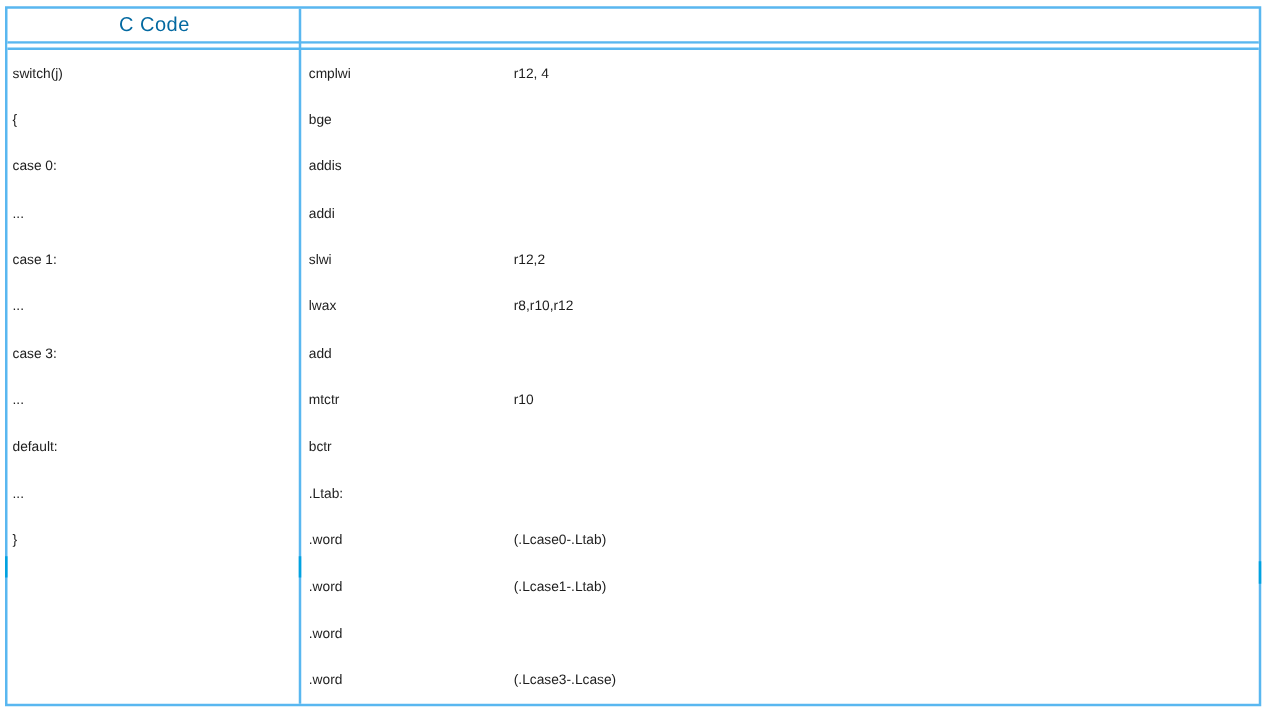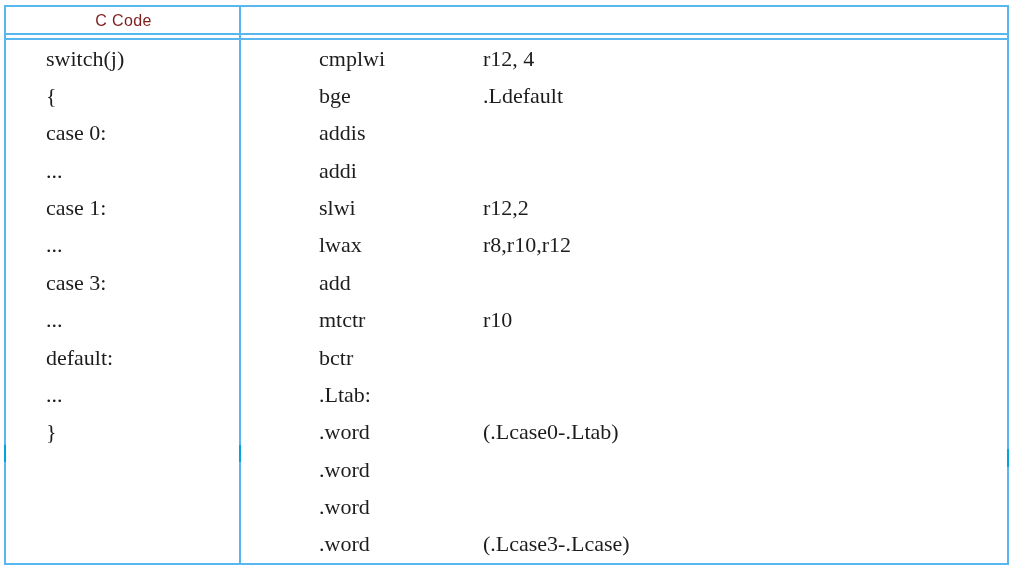--- a/index.html
+++ b/index.html
@@ -29,21 +29,21 @@
     display: flex;
     height: 26px;
   }
   .hcell {
     display: flex;
     align-items: center;
     justify-content: center;
     font-family: "Liberation Sans", sans-serif;
     font-size: 16px;
     letter-spacing: 0.4px;
-    color: #7f1d1d;
+    color: #0369a1;
     padding-top: 1px;
   }
   .hc { width: 235px; }
   .ha { flex: 1; }
   .rule {
     height: 2px;
     background: var(--border-blue, #59b7f0);
   }
   .rule-gap {
     height: 3px;
@@ -55,37 +55,35 @@
     left: 0;
     right: 0;
     bottom: 0;
     display: flex;
     flex-direction: column;
   }
   .row {
     display: flex;
     flex: 1;
     align-items: center;
-    font-family: Liberation Serif, serif;
-    font-size: 22px;
+    font-family: Liberation Sans, sans-serif;
+    font-size: 11px;
     color: #1d1d1d;
     white-space: pre;
-    padding-left: 36px;
   }
   .cell { overflow: hidden; }
   .cell.c {
     width: 235px;
     padding-left: 4px;
     box-sizing: border-box;
   }
   .cell.op {
     width: 170px;
     padding-left: 6px;
     box-sizing: border-box;
-    margin-left: 36px;
   }
   .cell.args { flex: 1; }
   .vdivider {
     position: absolute;
     top: 0;
     bottom: 0;
     left: 233px;
     width: 2px;
     background: var(--border-blue, #59b7f0);
   }
@@ -114,21 +112,20 @@
     <div class="tbody" id="tbody">
   <div class="row">
     <div class="cell c">switch(j)</div>
     <div class="cell op">cmplwi</div>
     <div class="cell args">r12, 4</div>
   </div>
 
   <div class="row">
     <div class="cell c">{</div>
     <div class="cell op">bge</div>
-    <div class="cell args">.Ldefault</div>
   </div>
 
   <div class="row">
     <div class="cell c">case 0:</div>
     <div class="cell op">addis</div>
   </div>
 
   <div class="row">
     <div class="cell c">...</div>
     <div class="cell op">addi</div>
@@ -171,20 +168,21 @@
 
   <div class="row">
     <div class="cell c">}</div>
     <div class="cell op">.word</div>
     <div class="cell args">(.Lcase0-.Ltab)</div>
   </div>
 
   <div class="row">
     <div class="cell c"></div>
     <div class="cell op">.word</div>
+    <div class="cell args">(.Lcase1-.Ltab)</div>
   </div>
 
   <div class="row">
     <div class="cell c"></div>
     <div class="cell op">.word</div>
   </div>
 
   <div class="row">
     <div class="cell c"></div>
     <div class="cell op">.word</div>

